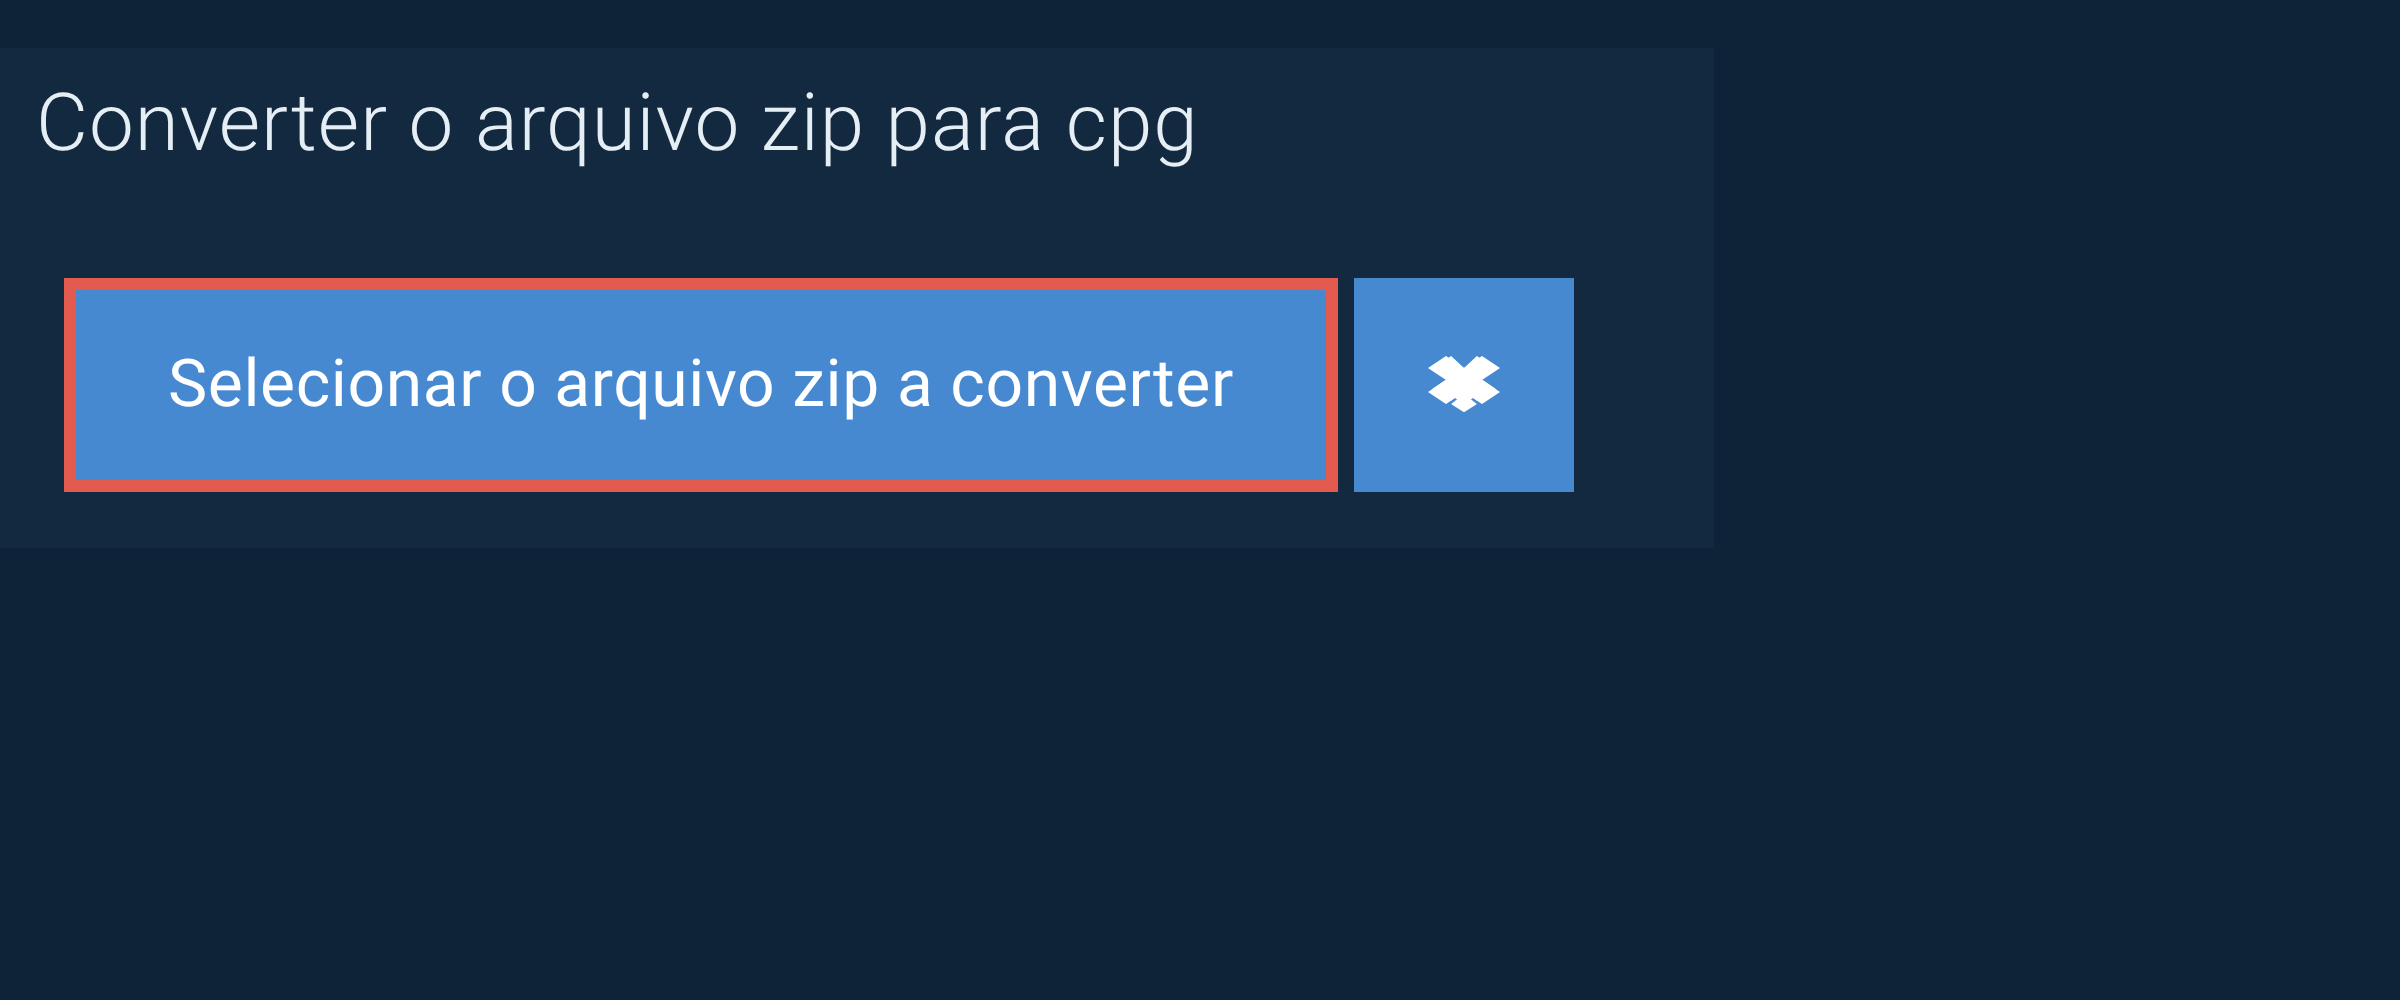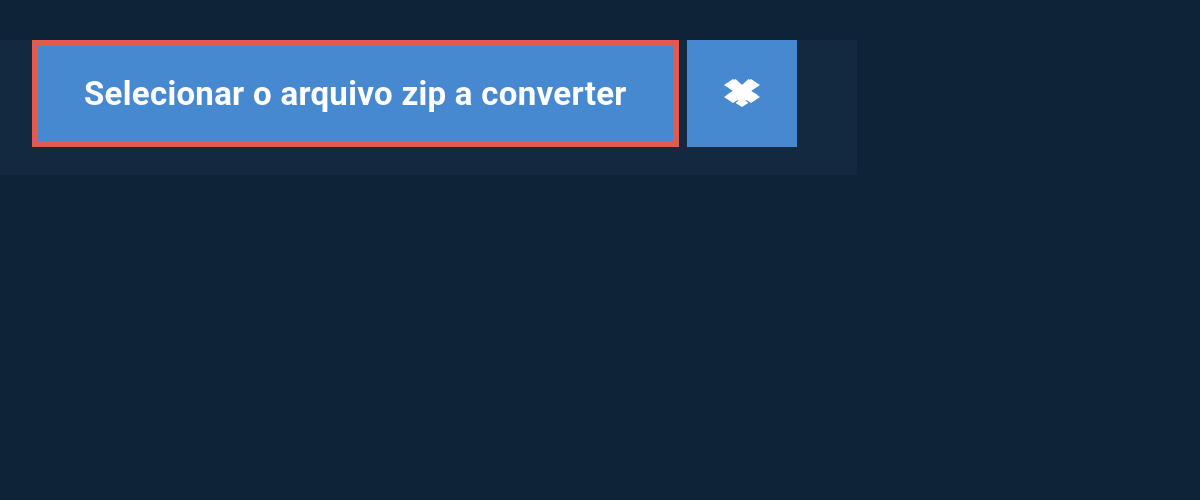--- a/index.html
+++ b/index.html
@@ -36,21 +36,21 @@
       margin-top: 40px;
       padding-left: 32px;
       gap: 8px;
       align-items: stretch;
     }
     .select-button {
       background: #4789d0;
       border: 6px solid #e35b4e;
       color: #ffffff;
       font-size: 33px;
-      font-weight: 700;
+      font-weight: 400;
       padding: 28px 46px;
       cursor: pointer;
       text-align: right;
       letter-spacing: 0.3px;
     }
     .dropbox-button {
       background: #4789d0;
       width: 110px;
       display: flex;
       align-items: center;
@@ -59,20 +59,23 @@
     }
     .dropbox-icon {
       width: 36px;
       height: 36px;
     }
   </style>
 </head>
 <body>
 
 <div class="container">
+  <div class="title-wrap">
+    <h1 class="title">Converter o arquivo zip para cpg</h1>
+  </div>
   <div class="button-row">
     <div class="select-button">Selecionar o arquivo zip a converter</div>
     <div class="dropbox-button">
       <svg class="dropbox-icon" viewBox="0 0 24 24" fill="#ffffff">
         <path d="M6 2L0 6l6 4-6 4 6 4 6-4 6 4 6-4-6-4 6-4-6-4-6 4-6-4zm6 8l-6 4 6 4 6-4-6-4z" transform="scale(1) translate(0,0)"></path>
         <path d="M7.71 2L1.5 6.01l4.29 3.44L12 5.99 7.71 2zm8.58 0L12 5.99l6.21 3.46L22.5 6.01 16.29 2zM1.5 12.89l6.21 4.01L12 13.44l-6.21-3.46L1.5 12.89zm16.79-2.91L12 13.44l4.29 3.46 6.21-4.01-4.21-2.9zM12 14.56l-4.29 3.46.86.56L12 20.72l3.43-2.14.86-.56L12 14.56z"></path>
       </svg>
     </div>
   </div>
 </div>

